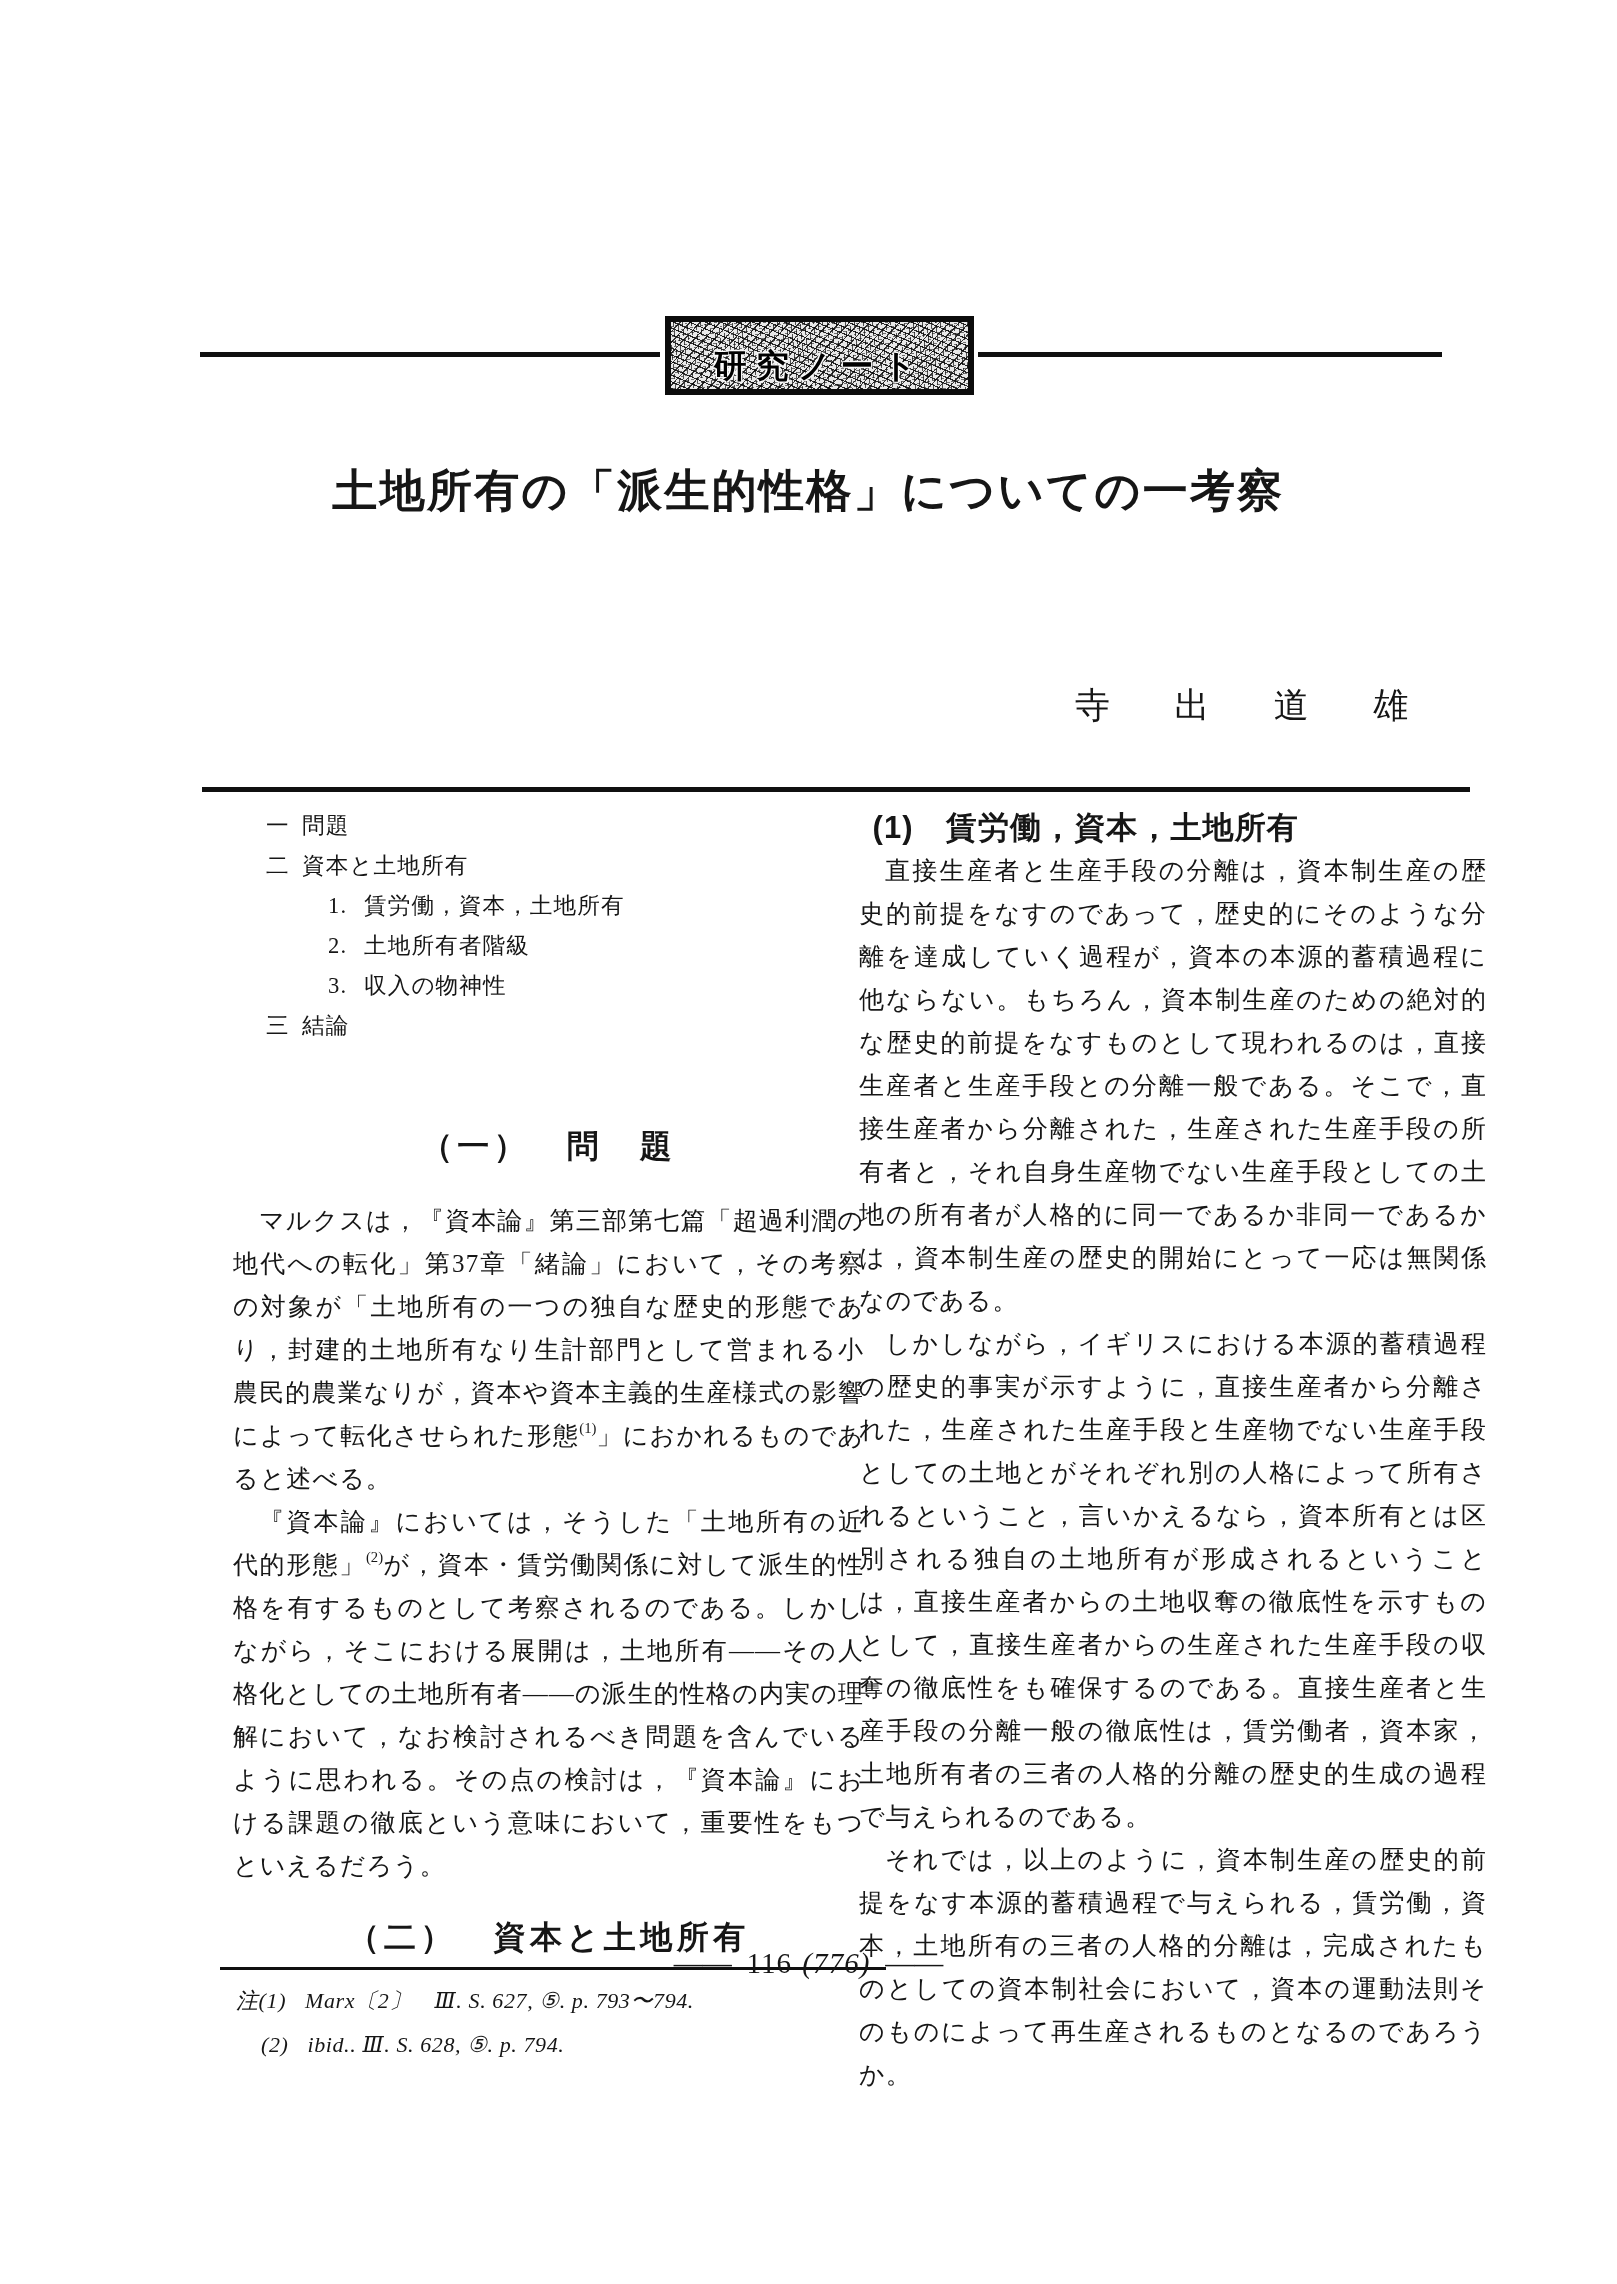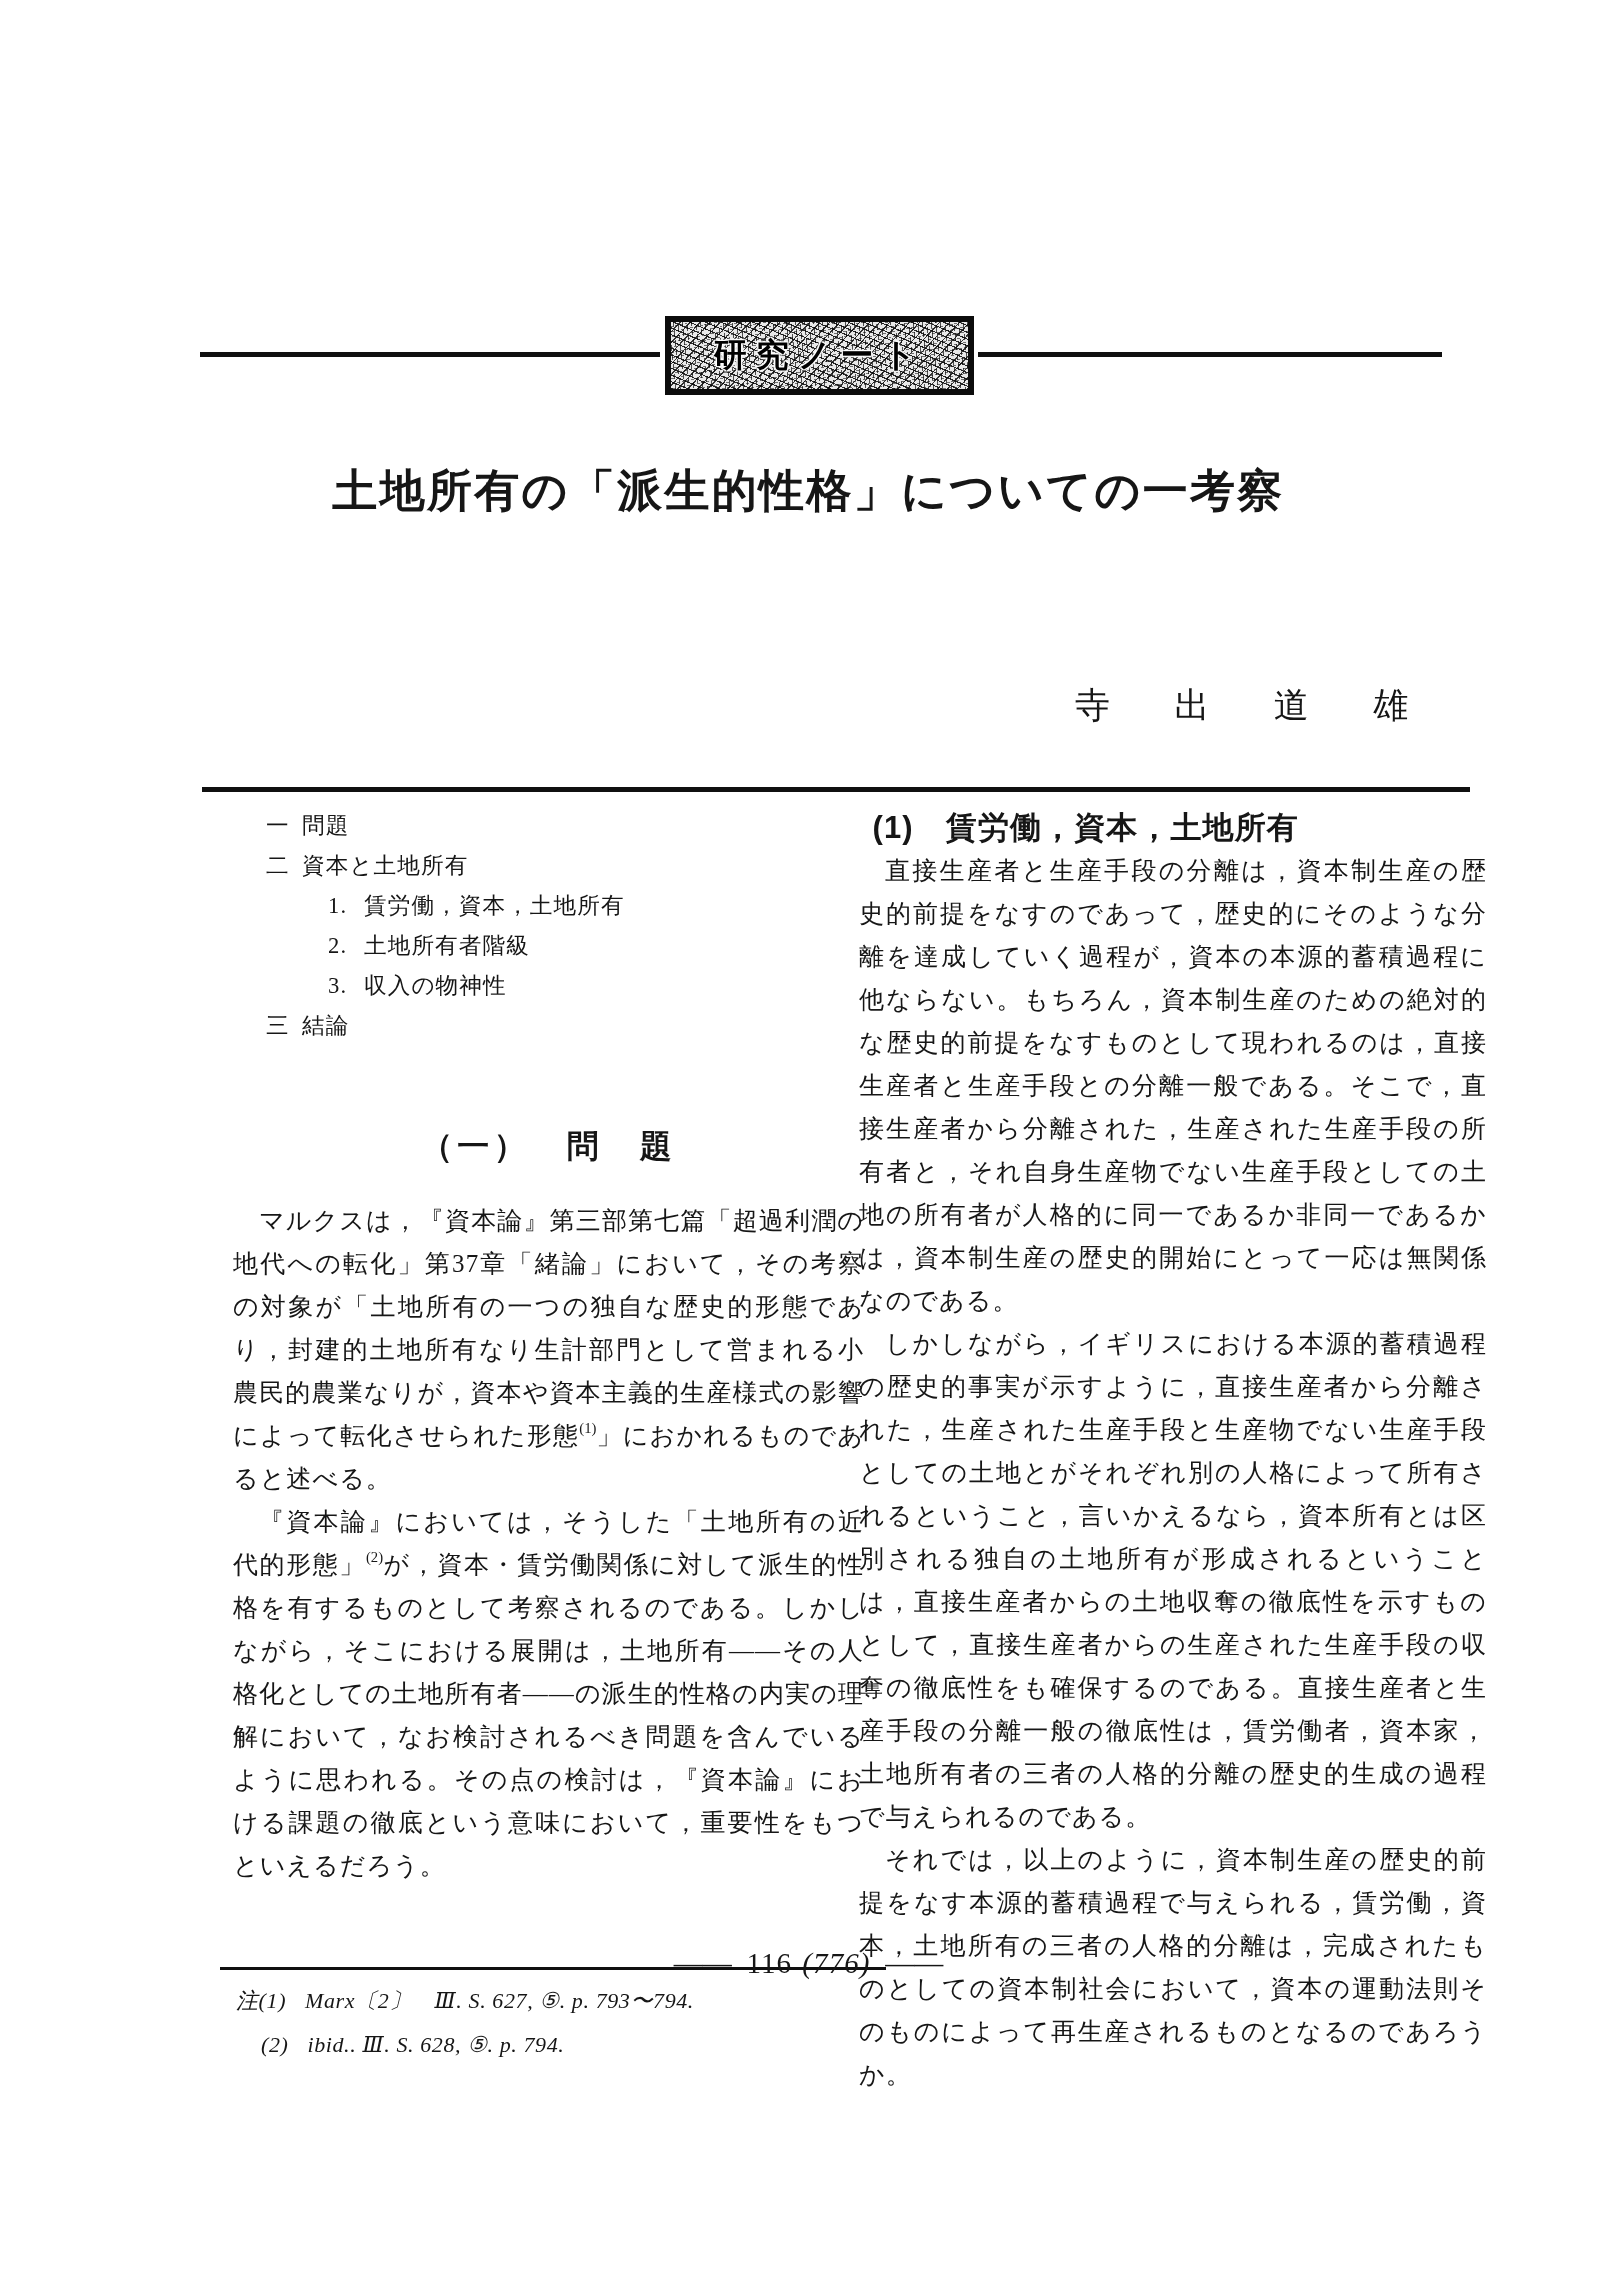--- a/index.html
+++ b/index.html
@@ -18,21 +18,21 @@
   #rule-right{left:978px;top:352px; width:464px; height:5.1px;}
   #badge{
     position:absolute;left:665px;top:316px;width:309px;height:79px;
     box-sizing:border-box;border:6.2px solid #0c0c0c;
     background-color:#e9e9e9;
     background-image:
       repeating-linear-gradient(23deg,  rgba(10,10,10,.88) 0 1.1px, transparent 1.1px 6.2px),
       repeating-linear-gradient(-47deg, rgba(10,10,10,.82) 0 1.1px, transparent 1.1px 7.3px),
       repeating-linear-gradient(84deg,  rgba(10,10,10,.70) 0 0.6px, transparent 0.6px 4.5px),
       repeating-linear-gradient(-12deg, rgba(10,10,10,.55) 0 0.6px, transparent 0.6px 5.1px);
-    display:flex;align-items:center;justify-content:center;
+    display:flex;align-items:flex-end;justify-content:center;
   }
   #badge .badge-text{
     font-family:"Liberation Sans","DejaVu Sans",sans-serif;
     font-weight:700;font-size:33px;letter-spacing:9px;color:#000;
     text-shadow:0 0 1.7px #fff,0 0 3.4px #fff,1.1px 1.1px 1.1px #fff,-1.1px -1.1px 1.1px #fff,
                 1.1px -1.1px 1.1px #fff,-1.1px 1.1px 1.1px #fff;
     white-space:nowrap;
   }
   
   #title{
@@ -128,20 +128,21 @@
         <span class="toc-num">三</span><span>結論</span>
       </div>
     </div>
 
     <div class="sec-heading">（一）　問　題</div>
 
     <p class="body-p"><span>マルクスは，『資本論』第三部第七篇「超過利潤の地代への転化」第37章「緒論」において，その考察の対象が「土地所有の一つの独自な歴史的形態であり，封建的土地所有なり生計部門として営まれる小農民的農業なりが，資本や資本主義的生産様式の影響によって転化させられた形態</span><sup>(1)</sup><span>」におかれるものであると述べる。</span></p>
 
     <p class="body-p"><span>『資本論』においては，そうした「土地所有の近代的形態」</span><sup>(2)</sup><span>が，資本・賃労働関係に対して派生的性格を有するものとして考察されるのである。しかしながら，そこにおける展開は，土地所有——その人格化としての土地所有者——の派生的性格の内実の理解において，なお検討されるべき問題を含んでいるように思われる。その点の検討は，『資本論』における課題の徹底という意味において，重要性をもつといえるだろう。</span></p>
 
+    <div class="sec-heading second">（二）　資本と土地所有</div>
   </div>
 
   <div id="col-right" class="col">
     <div class="sub-heading">(1)　賃労働，資本，土地所有</div>
     <p class="body-p">直接生産者と生産手段の分離は，資本制生産の歴史的前提をなすのであって，歴史的にそのような分離を達成していく過程が，資本の本源的蓄積過程に他ならない。もちろん，資本制生産のための絶対的な歴史的前提をなすものとして現われるのは，直接生産者と生産手段との分離一般である。そこで，直接生産者から分離された，生産された生産手段の所有者と，それ自身生産物でない生産手段としての土地の所有者が人格的に同一であるか非同一であるかは，資本制生産の歴史的開始にとって一応は無関係なのである。</p>
     <p class="body-p">しかしながら，イギリスにおける本源的蓄積過程の歴史的事実が示すように，直接生産者から分離された，生産された生産手段と生産物でない生産手段としての土地とがそれぞれ別の人格によって所有されるということ，言いかえるなら，資本所有とは区別される独自の土地所有が形成されるということは，直接生産者からの土地収奪の徹底性を示すものとして，直接生産者からの生産された生産手段の収奪の徹底性をも確保するのである。直接生産者と生産手段の分離一般の徹底性は，賃労働者，資本家，土地所有者の三者の人格的分離の歴史的生成の過程で与えられるのである。</p>
     <p class="body-p">それでは，以上のように，資本制生産の歴史的前提をなす本源的蓄積過程で与えられる，賃労働，資本，土地所有の三者の人格的分離は，完成されたものとしての資本制社会において，資本の運動法則そのものによって再生産されるものとなるのであろうか。</p>
   </div>
 
   <div id="fn-rule" class="hrule"></div>

